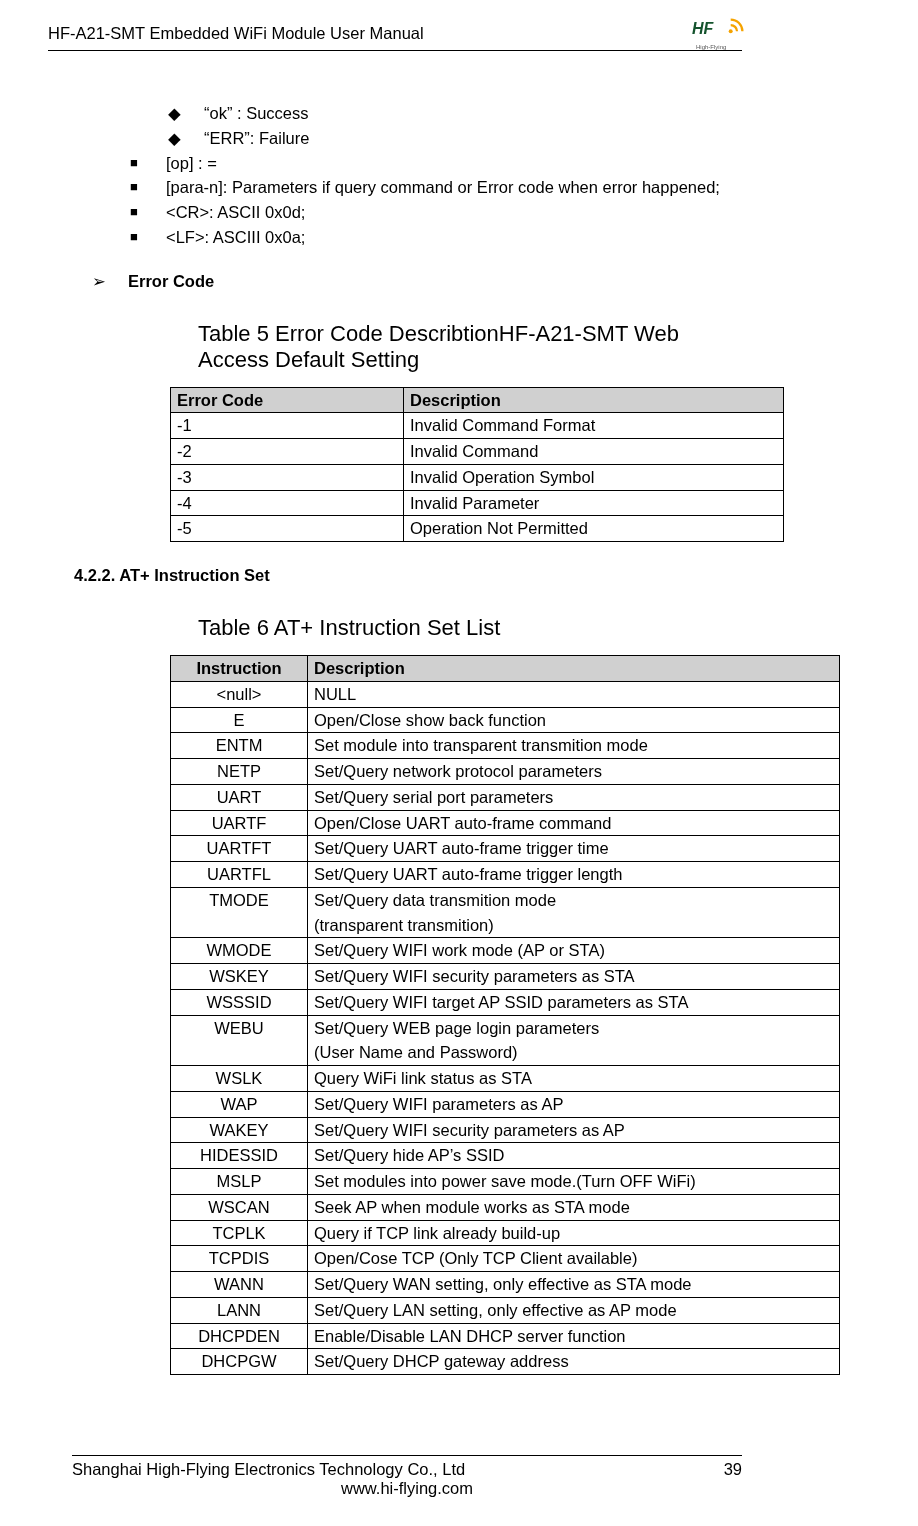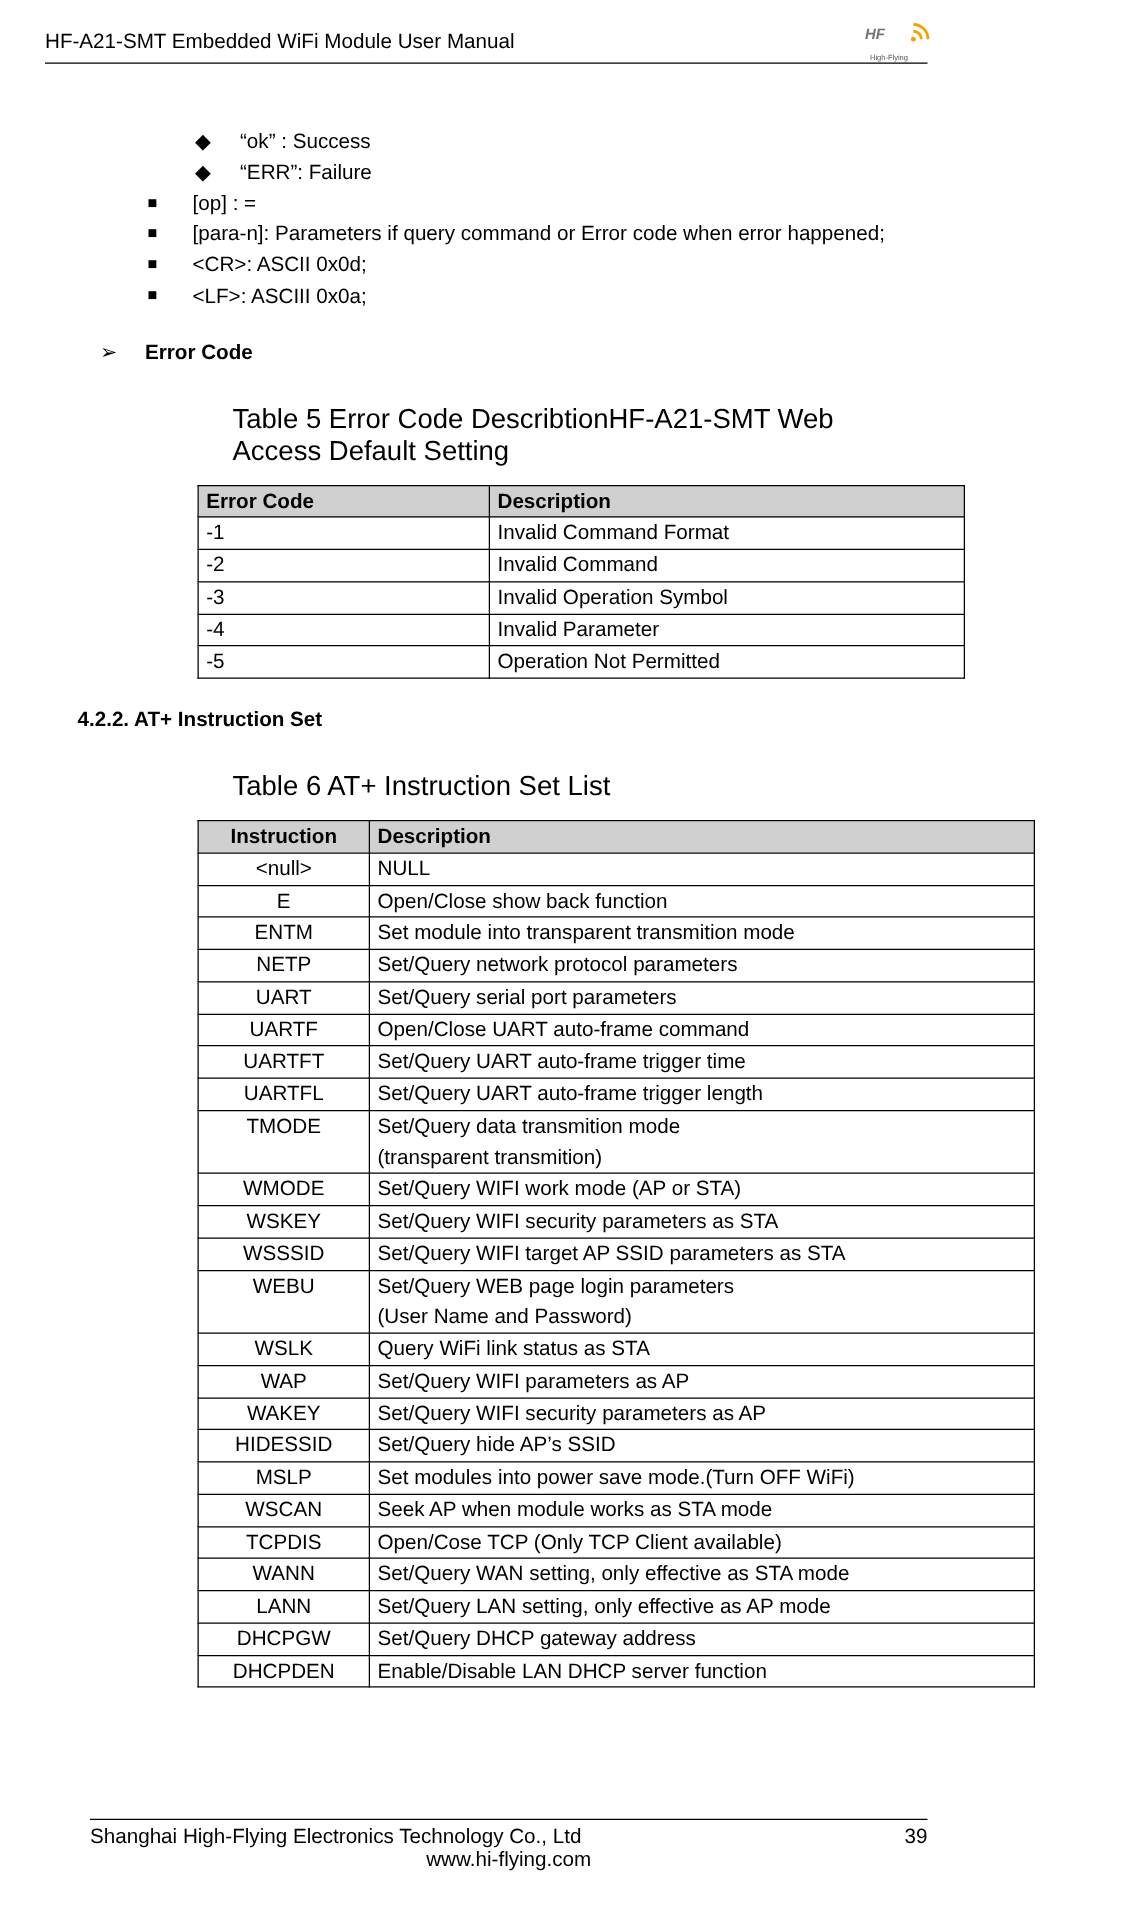--- a/index.html
+++ b/index.html
@@ -12,37 +12,37 @@
     width: 918px;
     min-height: 1526px;
     position: relative;
     box-sizing: border-box;
   }
   .page {
     width: 802px;
     min-height: 1526px;
     position: relative;
     box-sizing: border-box;
-    padding: 18px 60px 70px 36px;
+    padding: 18px 60px 70px 48px;
   }
   .page-header {
     display: flex;
     justify-content: space-between;
     align-items: center;
     border-bottom: 1px solid #000;
     padding-bottom: 2px;
   }
   .page-header .title { font-size: 16.5px; }
   .logo {
     width: 50px; height: 30px;
     position: relative;
   }
   .logo .hf {
     font-style: italic; font-weight: bold;
-    font-size: 12px; color: #737373;
+    font-size: 16px; color: #14532d;
     position: absolute; left: 0; top: 2px;
   }
   .logo .sig {
     position: absolute; right: -4px; top: -2px;
     width: 18px; height: 18px;
   }
   .logo .sub {
     position: absolute; left: 4px; bottom: -2px;
     font-size: 6px; color: #555;
   }
@@ -230,38 +230,42 @@
           </tr>
           <tr>
             <td>MSLP</td>
             <td>Set modules into power save mode.(Turn OFF WiFi)</td>
           </tr>
           <tr>
             <td>WSCAN</td>
             <td>Seek AP when module works as STA mode</td>
           </tr>
           <tr>
+            <td>TCPLK</td>
+            <td>Query if TCP link already build-up</td>
+          </tr>
+          <tr>
             <td>TCPDIS</td>
             <td>Open/Cose TCP (Only TCP Client available)</td>
           </tr>
           <tr>
             <td>WANN</td>
             <td>Set/Query WAN setting, only effective as STA mode</td>
           </tr>
           <tr>
             <td>LANN</td>
             <td>Set/Query LAN setting, only effective as AP mode</td>
           </tr>
           <tr>
+            <td>DHCPDEN</td>
+            <td>Enable/Disable LAN  DHCP server function</td>
+          </tr>
+          <tr>
             <td>DHCPGW</td>
             <td>Set/Query DHCP gateway address</td>
-          </tr>
-          <tr>
-            <td>DHCPDEN</td>
-            <td>Enable/Disable LAN  DHCP server function</td>
           </tr>
         </tbody>
     </table>
   </div>
 
   <div class="page-footer">
     <div class="line1">
       <span>Shanghai High-Flying Electronics Technology Co., Ltd</span>
       <span class="pageno">39</span>
     </div>

